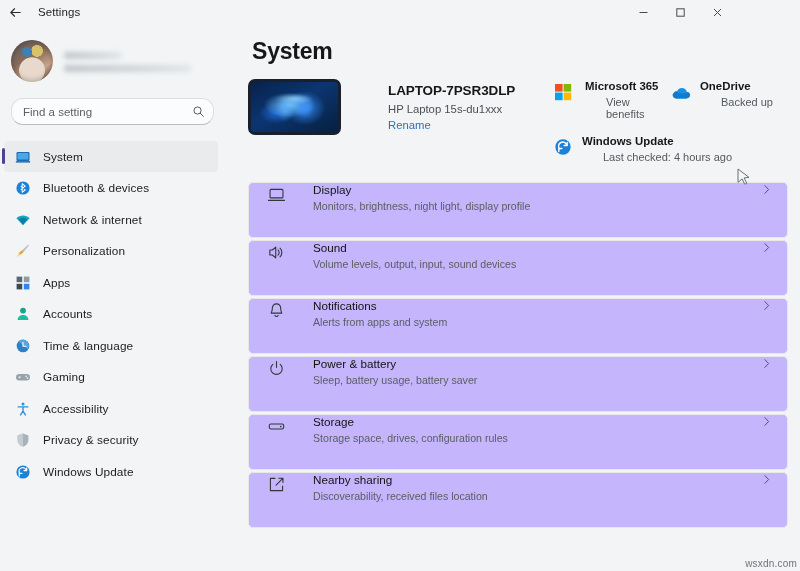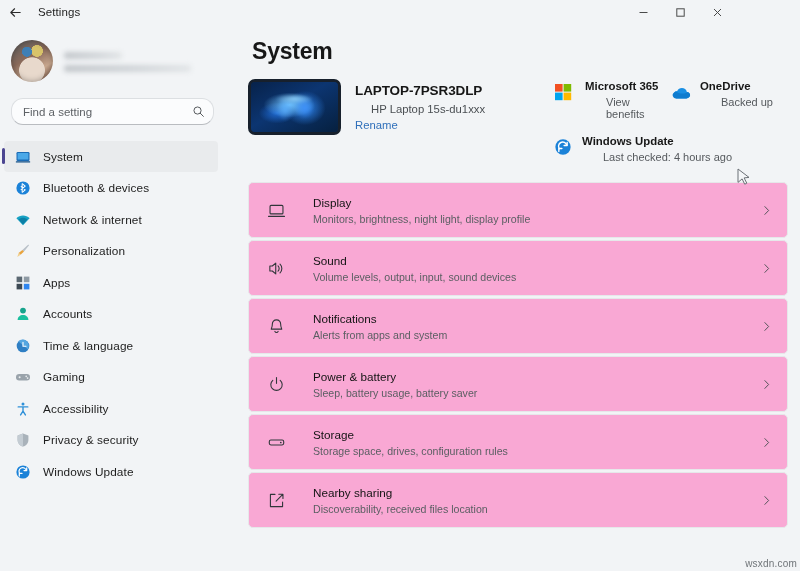--- a/index.html
+++ b/index.html
@@ -100,21 +100,21 @@
   
   .main {
     position: absolute; left: 228px; top: 24px; width: 572px; height: 547px;
     padding: 0;
   }
   .page-title {
     font-size: 23px; font-weight: bold; color: #171717;
     padding: 14px 0 0 24px; letter-spacing: -.2px;
   }
 
-  .devicerow { display: flex; padding: 14px 0 0 20px; }
+  .devicerow { display: flex; padding: 14px 0 0 20px; gap: 33px; }
   .device-thumb {
     width: 93px; height: 56px; border-radius: 7px;
     border: 3px solid #17202c; background: #0a2a53;
     overflow: hidden; flex: none; position: relative;
   }
   .bloom {
     position: absolute; inset: 0;
     background:
       radial-gradient(ellipse 48% 40% at 44% 46%, #6fc2ff 0%, rgba(111,194,255,0) 62%),
       radial-gradient(ellipse 36% 52% at 62% 52%, #2f86ef 0%, rgba(47,134,239,0) 66%),
@@ -124,40 +124,40 @@
   .bloom::after {
     content:""; position:absolute; left:18%; top:16%; width:64%; height:68%;
     background:
       radial-gradient(ellipse 50% 22% at 50% 26%, rgba(150,215,255,.85) 0%, rgba(150,215,255,0) 70%),
       radial-gradient(ellipse 22% 46% at 33% 58%, rgba(90,175,255,.8) 0%, rgba(90,175,255,0) 72%),
       radial-gradient(ellipse 24% 44% at 68% 52%, rgba(60,140,245,.85) 0%, rgba(60,140,245,0) 72%);
     filter: blur(1px);
   }
   .device-info { padding: 4px 0 0 14px; }
   .device-name { font-size: 13.5px; font-weight: bold; color: #161616; letter-spacing: -.1px; }
-  .device-model { font-size: 11.3px; color: #4b4f53; margin-top: 5px; margin-left: 16px; }
+  .device-model { font-size: 11.3px; color: #4b4f53; margin-top: 5px; }
   .device-rename { font-size: 11.3px; color: #2f6fba; margin-top: 4px; cursor: pointer; }
 
   .tiles {
     position: absolute; left: 325px; top: 56px; width: 250px;
   }
   .tile-row { display: flex; }
   .tile { display: flex; align-items: flex-start; gap: 9px; }
   .tile.ms { width: 118px; gap: 12px; }
   .tile.od { width: 120px; }
   .tile.wu { margin-top: 15px; }
   .tile-ico { width: 20px; height: 20px; flex: none; display: flex; align-items: center; justify-content: center; margin-top: 2px; }
   .tile-ico svg { display: block; }
   .tile-title { font-size: 11.4px; font-weight: bold; color: #171717; }
   .tile-sub { font-size: 11px; color: #55595d; margin-top: 4px; margin-left: 21px; }
 
   .cards { position: absolute; left: 20px; top: 158px; width: 540px; }
   .card {
-    display: flex; align-items: center;
-    height: 56px; background: #f9a8d4;
+    display: flex; 
+    height: 56px; background: #c4b5fd;
     border: 1px solid #e6e8ea; border-radius: 5px;
     margin-bottom: 2px; padding: 0 14px 0 16px;
   }
   .card-ico { width: 22px; height: 22px; flex: none; display: flex; align-items: center; justify-content: center; color: #31363a; }
   .card-ico svg { display: block; }
   .card-text { flex: 1; padding-left: 26px; }
   .card-title { font-size: 11.7px; color: #141414; font-weight: normal; }
   .card-sub { font-size: 10.6px; color: #5a5e62; margin-top: 4px; }
   .card-chev { color: #4b4f53; display: flex; }
 

